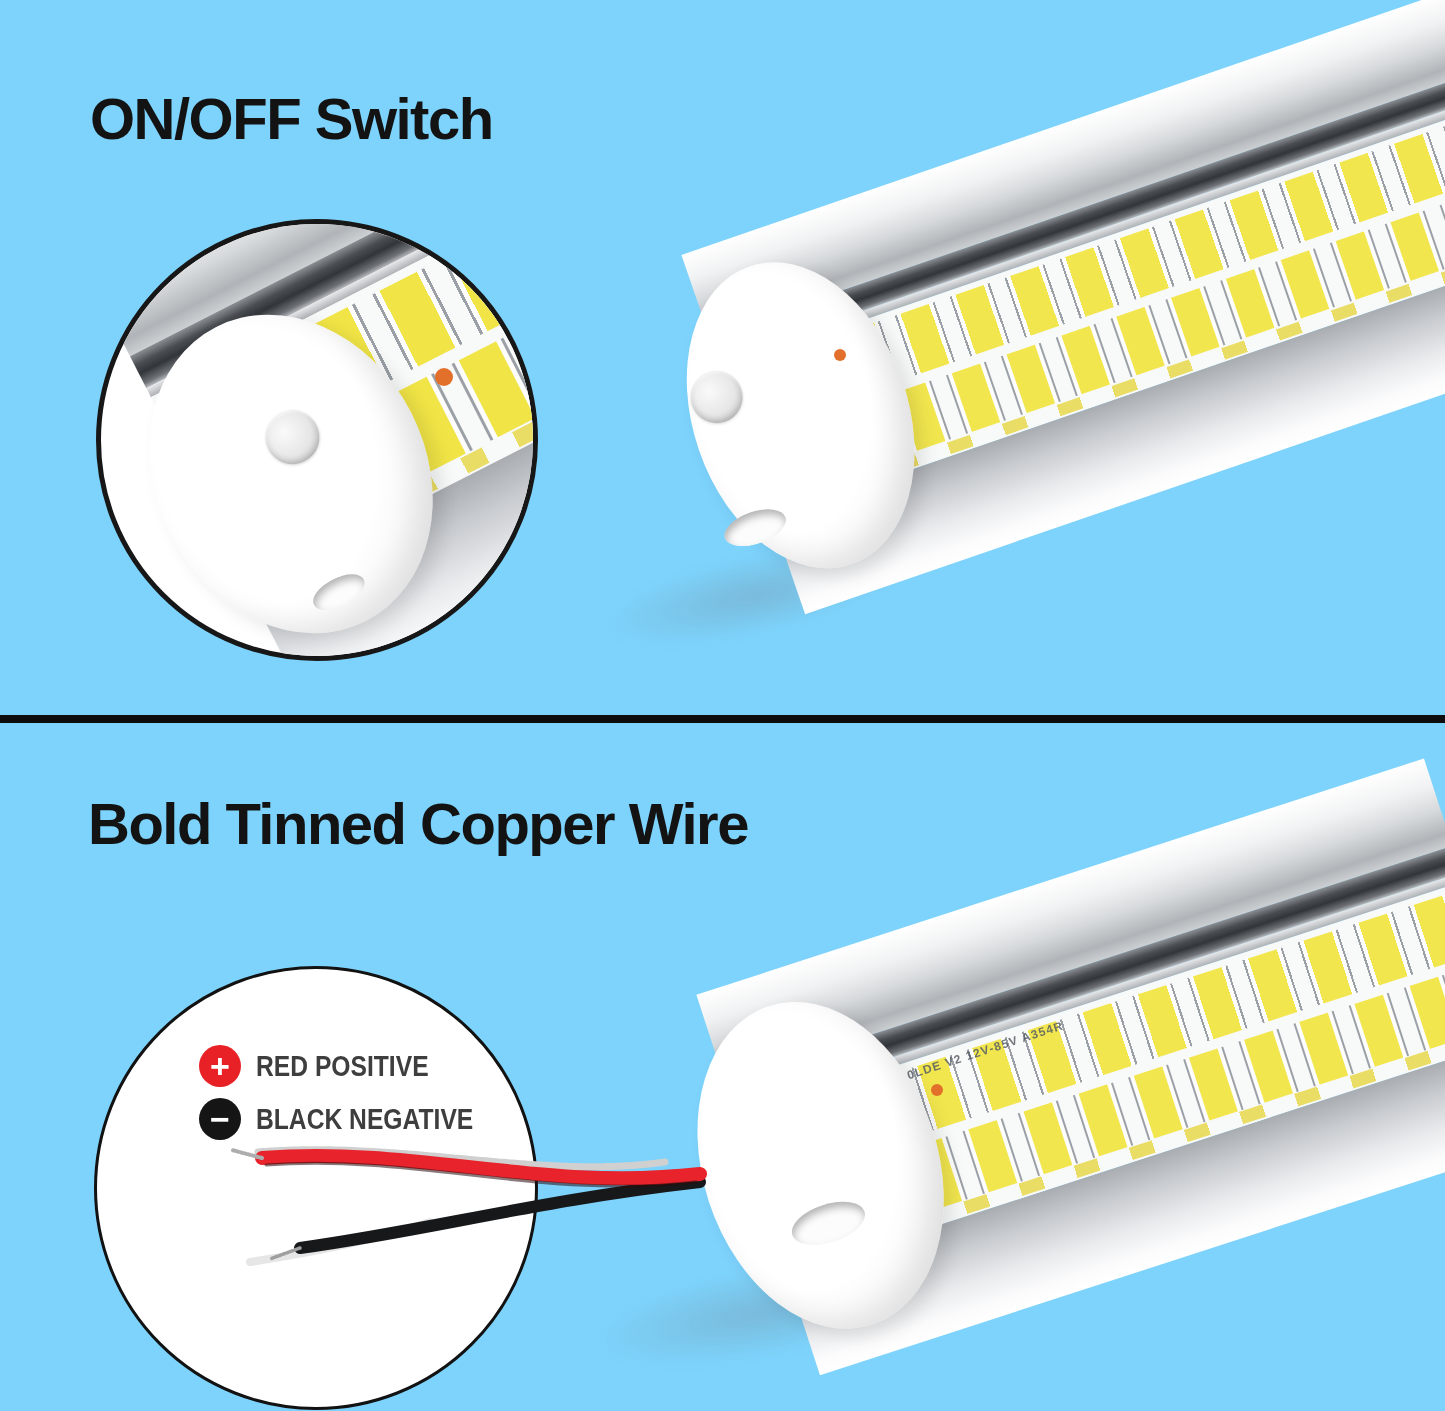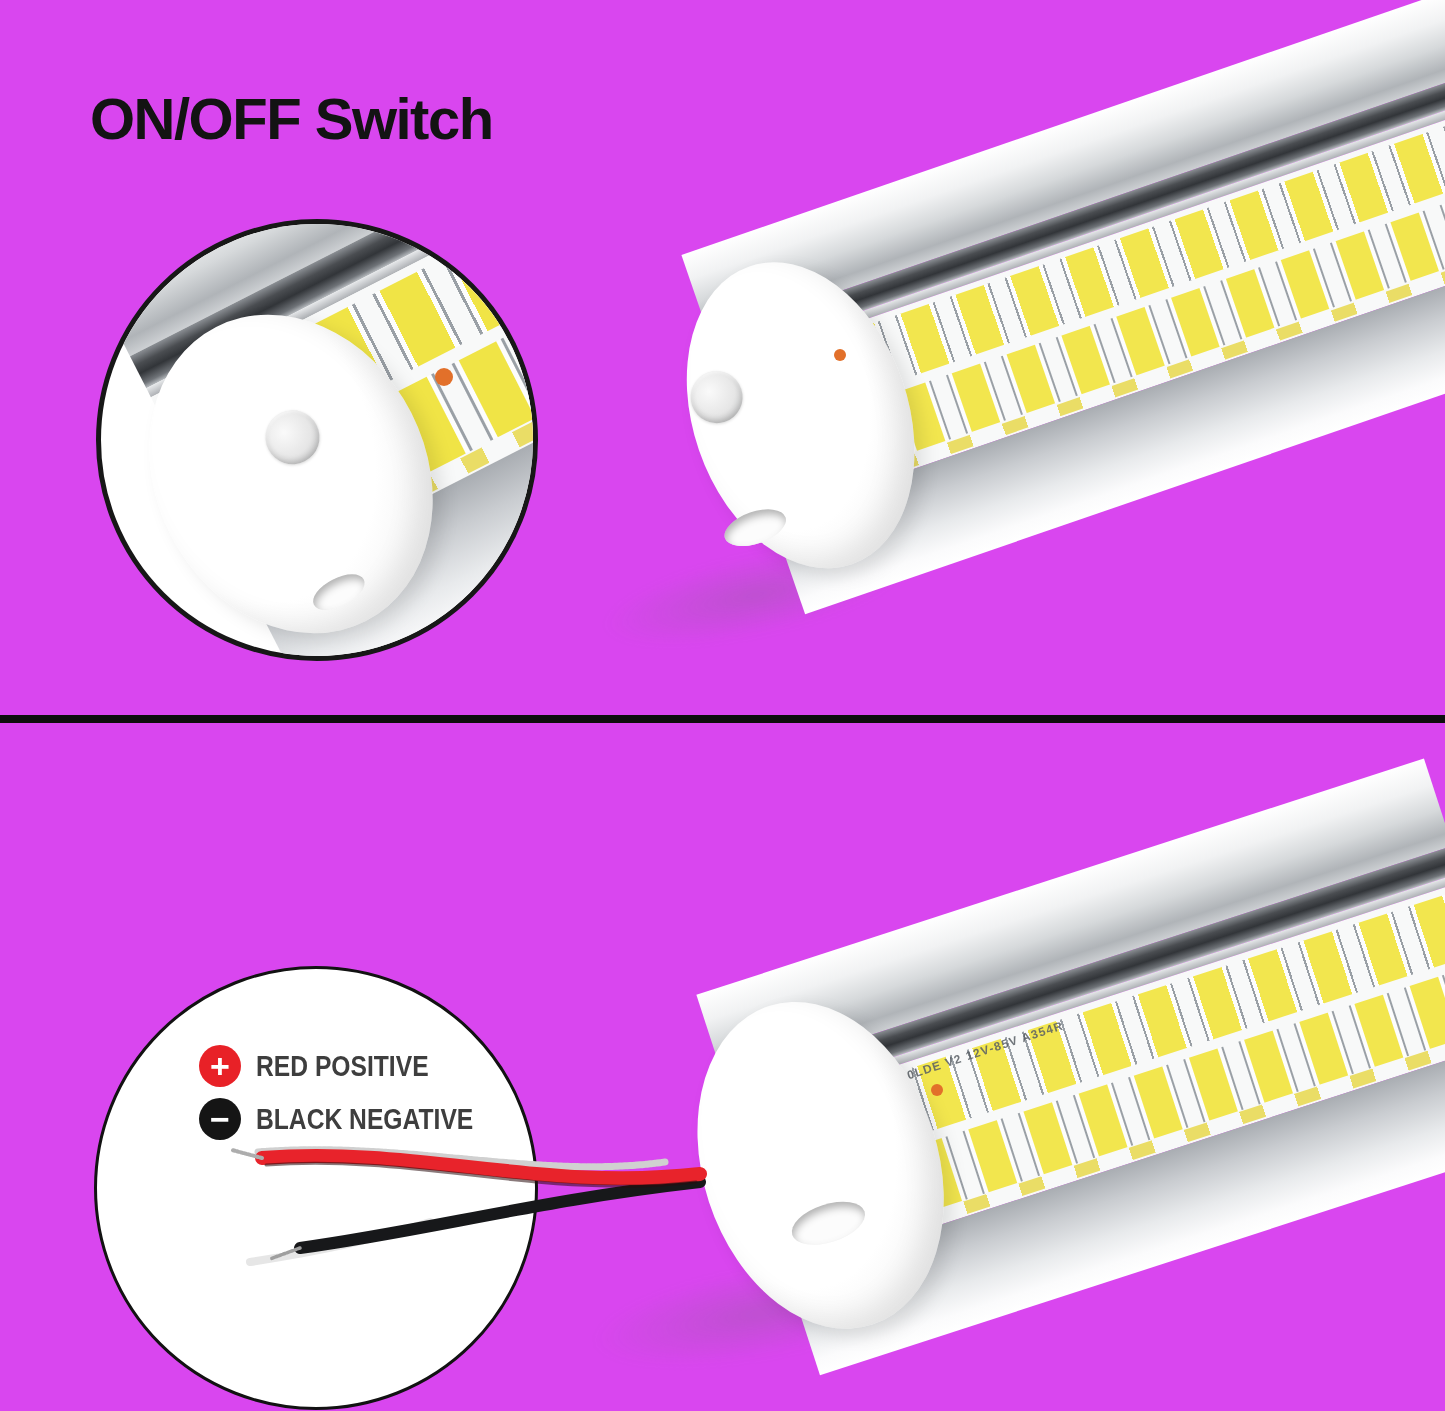--- a/index.html
+++ b/index.html
@@ -1,21 +1,21 @@
 <!DOCTYPE html>
 <html><head>
 <meta charset="utf-8">
 <style>
   * { margin:0; padding:0; box-sizing:border-box; }
   html,body { background:#ffffff; }
   body { font-family:"Liberation Sans","DejaVu Sans",sans-serif; }
 
   #stage {
     position:relative; width:1445px; height:1411px;
-    background:#d946ef; overflow:hidden;
+    background:#7dd3fc; overflow:hidden;
   }
 
   
   .headline {
     position:absolute; color:#131313; font-weight:700;
     font-size:58px; letter-spacing:-1.5px; line-height:1; white-space:nowrap;
   }
   #heading-top { left:90px; top:90px; }
   #heading-bottom { left:88px; top:795px; }
 
@@ -144,20 +144,21 @@
     </div>
     <div class="strip strip-bottom" style="left:50px; top:278px; height:102px;"></div>
     <div class="endcap" style="left:3px; top:33px; width:215px; height:315px;"></div>
     <div class="switch-button" style="left:11px; top:120px; width:52px; height:52px;"></div>
     <div class="screw-hole" style="left:-1px; top:266px; width:64px; height:32px;"></div>
   </div>
   <div class="indicator-dot" style="left:834px; top:349px; width:12px; height:12px;"></div>
 
   <div id="divider"></div>
 
+  <h1 id="heading-bottom" class="headline">Bold Tinned Copper Wire</h1>
 
   <div class="soft-shadow" style="left:590px; top:1268px; width:340px; height:90px; transform:rotate(-10deg);"></div>
   <div class="bar" style="left:700px; top:965px; width:760px; height:400px; transform-origin:120px 200px; transform:rotate(-18deg);">
     <div class="strip strip-highlight" style="left:55px; top:0; height:92px;"></div>
     <div class="strip strip-groove" style="left:55px; top:92px; height:28px;"></div>
     <div class="strip strip-lip" style="left:55px; top:120px; height:9px;"></div>
     <div class="strip strip-pcb" style="left:55px; top:129px; height:165px;">
       <div class="pcb-dark-end" style="left:0;"></div>
       <div class="led-row chips-a" style="top:4%; height:40%;"></div>
       <div class="led-row chips-b" style="top:50%; height:40%;"></div>

